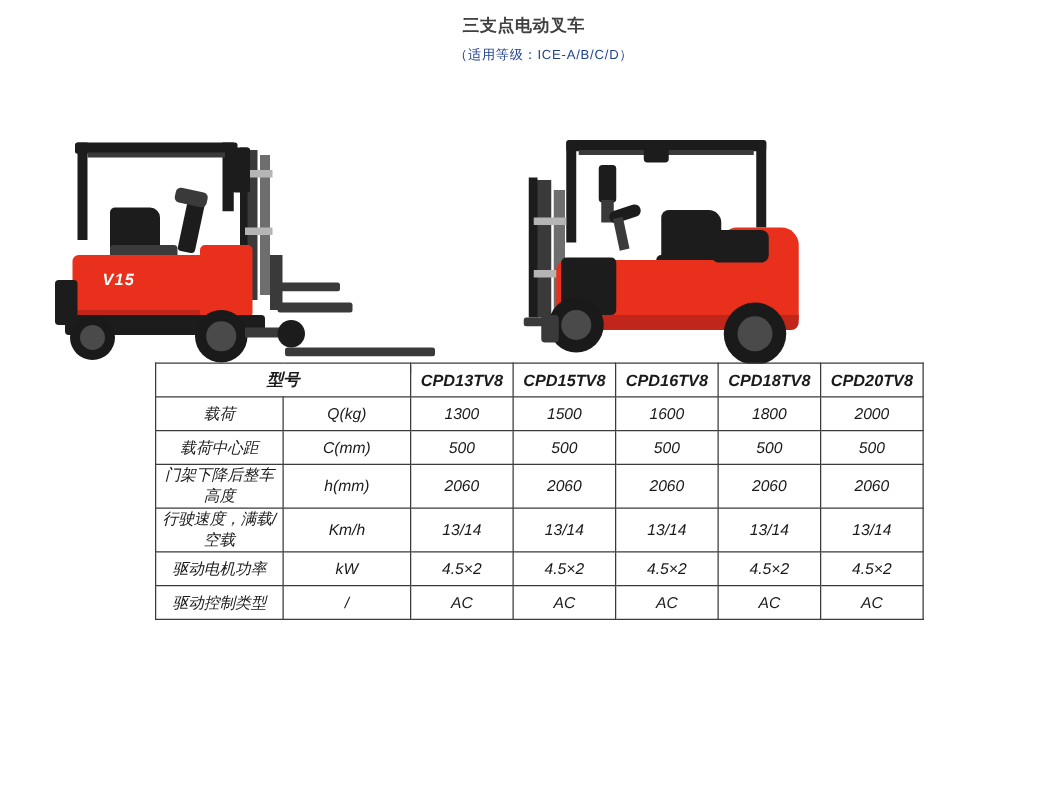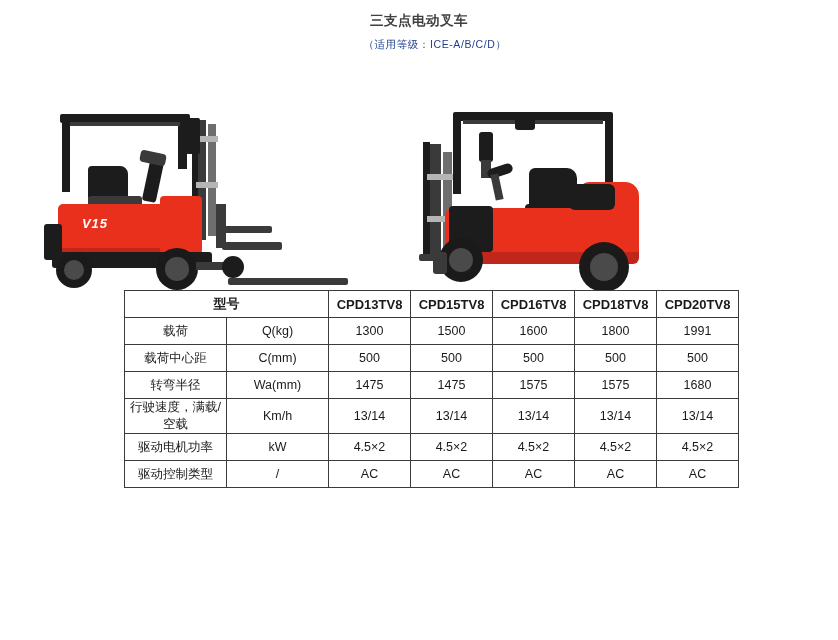--- a/index.html
+++ b/index.html
@@ -83,20 +83,21 @@
     letter-spacing: 1px;
     font-family: "Liberation Sans", sans-serif;
   }
 
   
   .table-wrap {
     position: absolute;
     left: 124px;
     top: 290px;
     width: 614px;
+    font-style: italic;
   }
   table.spec {
     border-collapse: collapse;
     width: 614px;
     table-layout: fixed;
   }
   table.spec td {
     border: 1px solid #3b3b3b;
     height: 27px;
     text-align: center;
@@ -220,46 +221,46 @@
           <td class="c-val">CPD20TV8</td>
         </tr>
 
         <tr>
           <td class="c-name">载荷</td>
           <td class="c-unit">Q(kg)</td>
           <td class="c-val">1300</td>
           <td class="c-val">1500</td>
           <td class="c-val">1600</td>
           <td class="c-val">1800</td>
-          <td class="c-val">1991</td>
+          <td class="c-val">2000</td>
         </tr>
 
         <tr>
           <td class="c-name">载荷中心距</td>
           <td class="c-unit">C(mm)</td>
           <td class="c-val">500</td>
           <td class="c-val">500</td>
           <td class="c-val">500</td>
           <td class="c-val">500</td>
           <td class="c-val">500</td>
         </tr>
 
-
-
-
-
-        <tr>
-          <td class="c-name">转弯半径</td>
-          <td class="c-unit">Wa(mm)</td>
-          <td class="c-val">1475</td>
-          <td class="c-val">1475</td>
-          <td class="c-val">1575</td>
-          <td class="c-val">1575</td>
-          <td class="c-val">1680</td>
-        </tr>
+        <tr>
+          <td class="c-name">门架下降后整车高度</td>
+          <td class="c-unit">h(mm)</td>
+          <td class="c-val">2060</td>
+          <td class="c-val">2060</td>
+          <td class="c-val">2060</td>
+          <td class="c-val">2060</td>
+          <td class="c-val">2060</td>
+        </tr>
+
+
+
+
 
         <tr>
           <td class="c-name">行驶速度，满载/空载</td>
           <td class="c-unit">Km/h</td>
           <td class="c-val">13/14</td>
           <td class="c-val">13/14</td>
           <td class="c-val">13/14</td>
           <td class="c-val">13/14</td>
           <td class="c-val">13/14</td>
         </tr>

